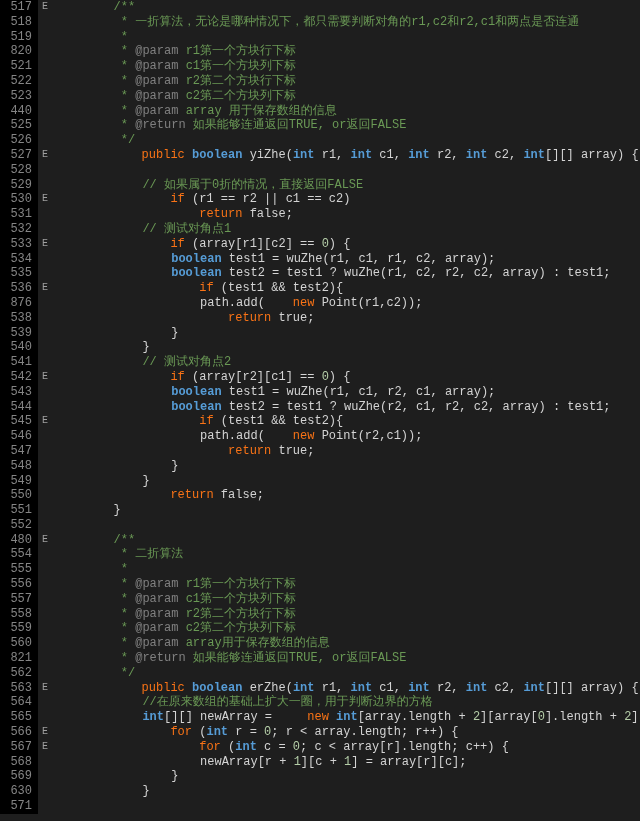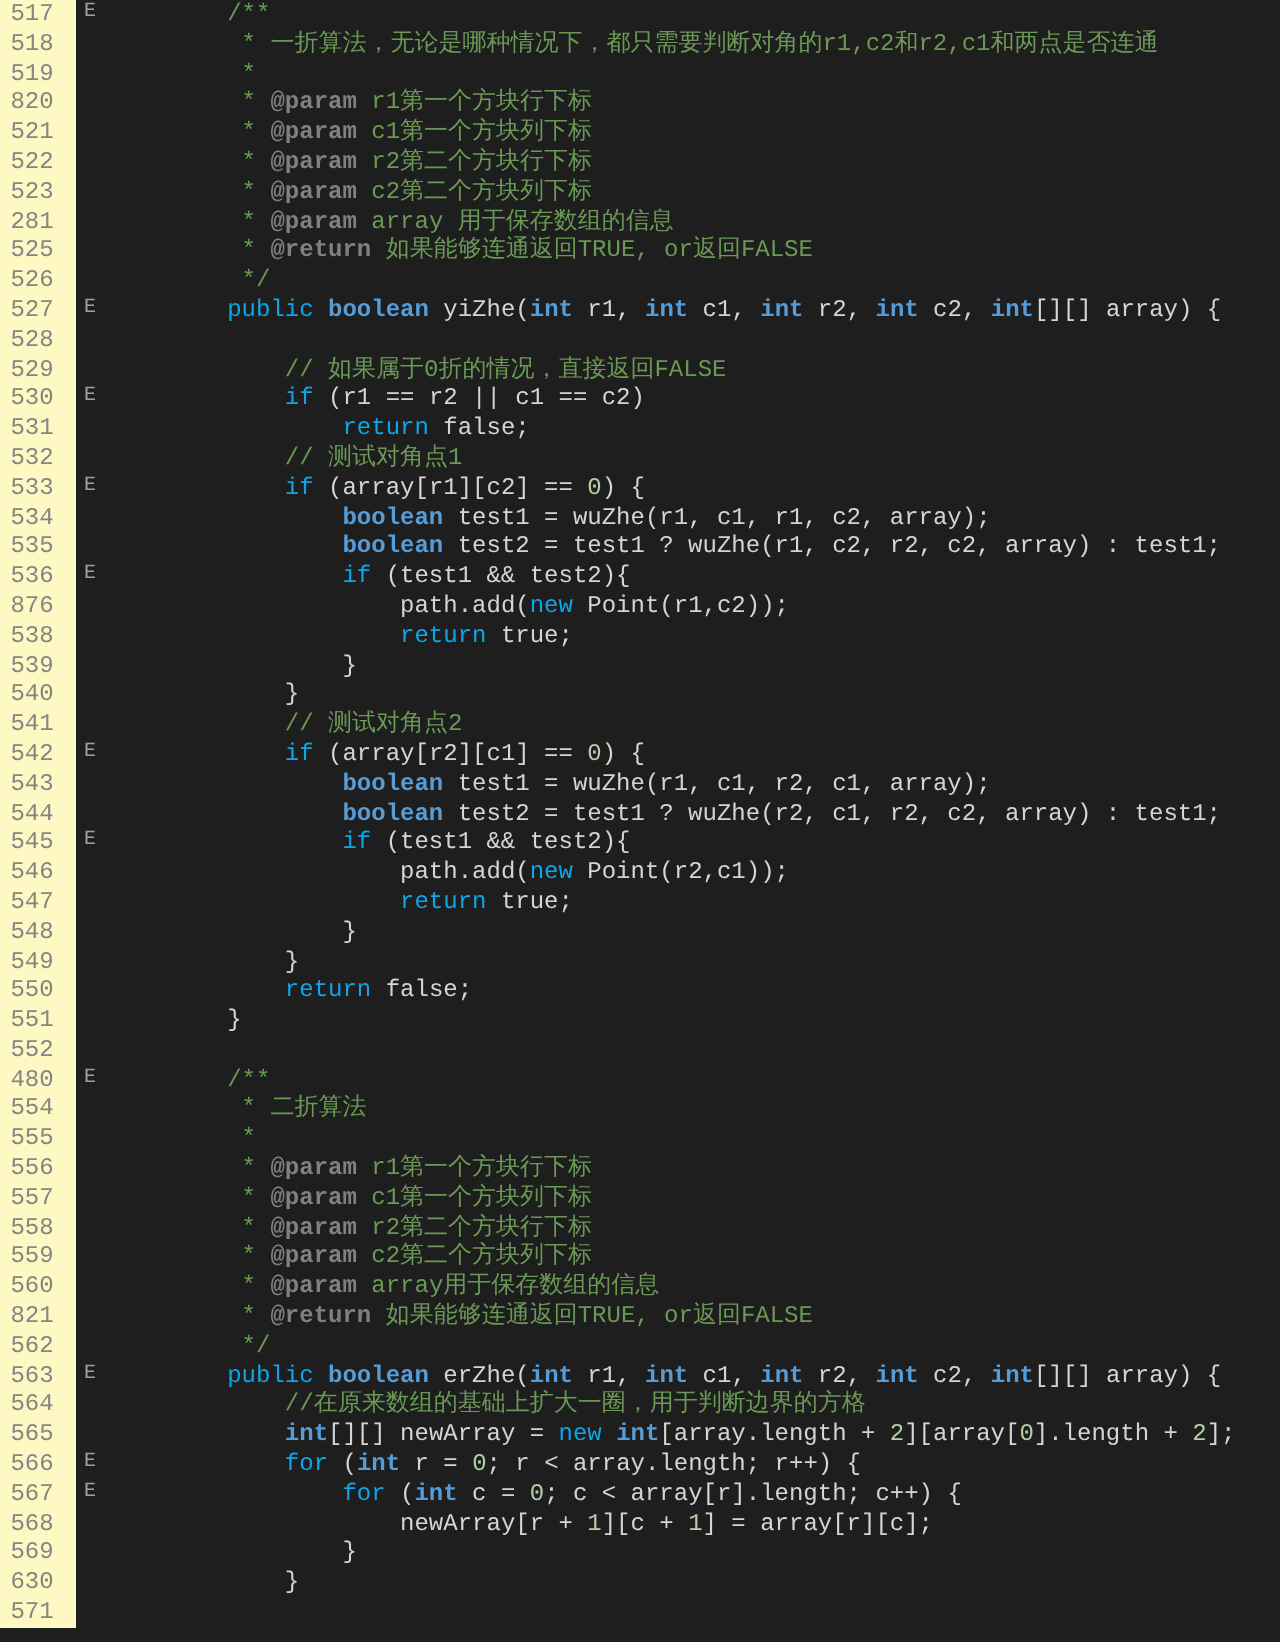--- a/index.html
+++ b/index.html
@@ -10,23 +10,23 @@
     font-size: 12px;
     line-height: 14.8px;
     width: 640px;
     overflow: hidden;
   }
   .editor {
     display: flex;
     background: #1e1e1e;
   }
   .gutter {
-    background: #fef9c3;
+    background: #000000;
     color: #858585;
-    text-align: center;
+    text-align: right;
     padding-right: 6px;
     user-select: none;
     width: 38px;
     flex-shrink: 0;
   }
   .gutter .ln { height: 14.8px; }
   .fold {
     width: 14px;
     background: #1e1e1e;
     color: #a0a0a0;
@@ -34,41 +34,41 @@
     user-select: none;
     flex-shrink: 0;
     font-size: 10px;
   }
   .fold .fm { height: 14.8px; }
   .code {
     padding-left: 4px;
     white-space: pre;
   }
   .code .cl { height: 14.8px; }
-  .kw { color: #0ea5e9; }
+  .kw { color: #f97316; margin-left: 28px; }
   .type { color: #569cd6; font-weight: bold; }
   .cmt { color: #6a9955; }
-  .tag { color: #808080; font-weight: bold; }
+  .tag { color: #808080; font-weight: normal; }
   .fn { color: #d4d4d4; }
   .num { color: #b5cea8; }
   .pl { color: #d4d4d4; }
 </style>
 </head>
 <body>
 
 <div class="editor">
   <div class="gutter" id="gutter">
       <div class="ln">517</div>
       <div class="ln">518</div>
       <div class="ln">519</div>
       <div class="ln">820</div>
       <div class="ln">521</div>
       <div class="ln">522</div>
       <div class="ln">523</div>
-      <div class="ln">281</div>
+      <div class="ln">440</div>
       <div class="ln">525</div>
       <div class="ln">526</div>
       <div class="ln">527</div>
       <div class="ln">528</div>
       <div class="ln">529</div>
       <div class="ln">530</div>
       <div class="ln">531</div>
       <div class="ln">532</div>
       <div class="ln">533</div>
       <div class="ln">534</div>

